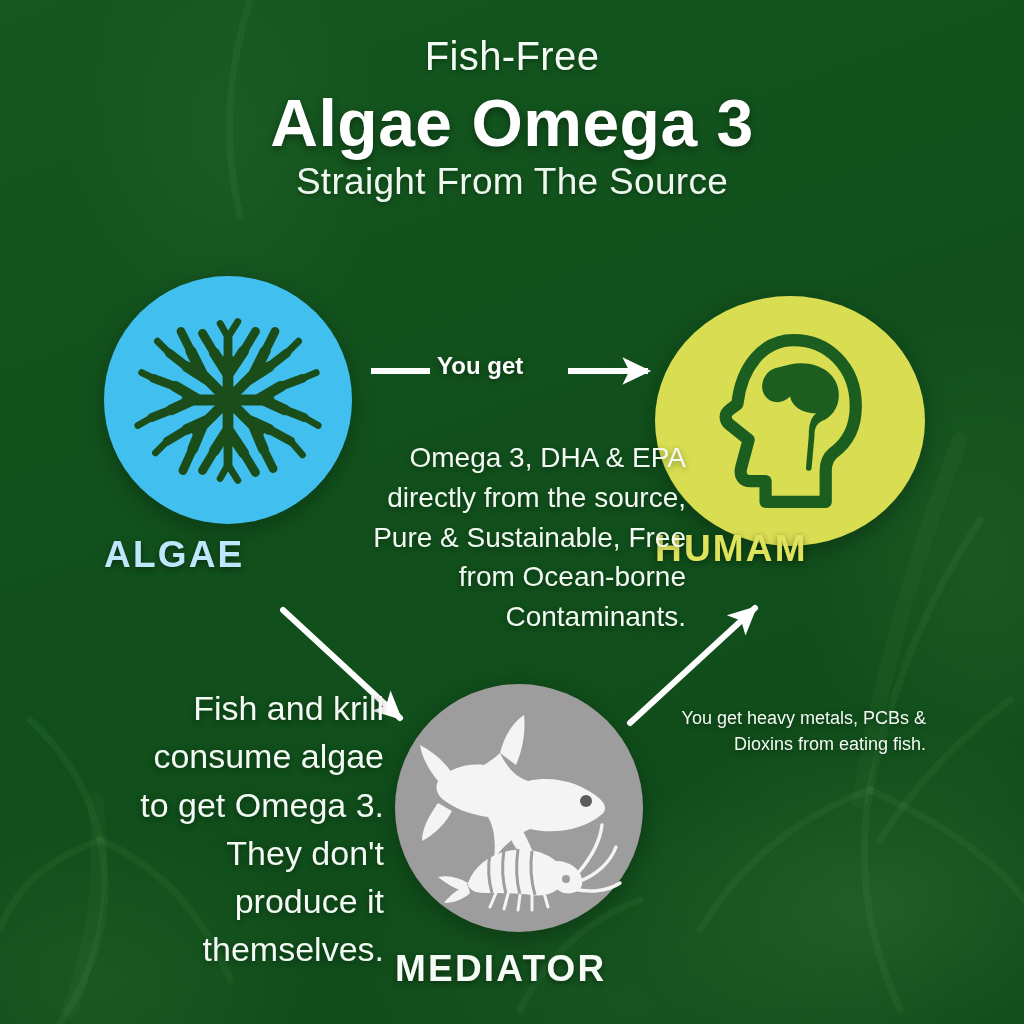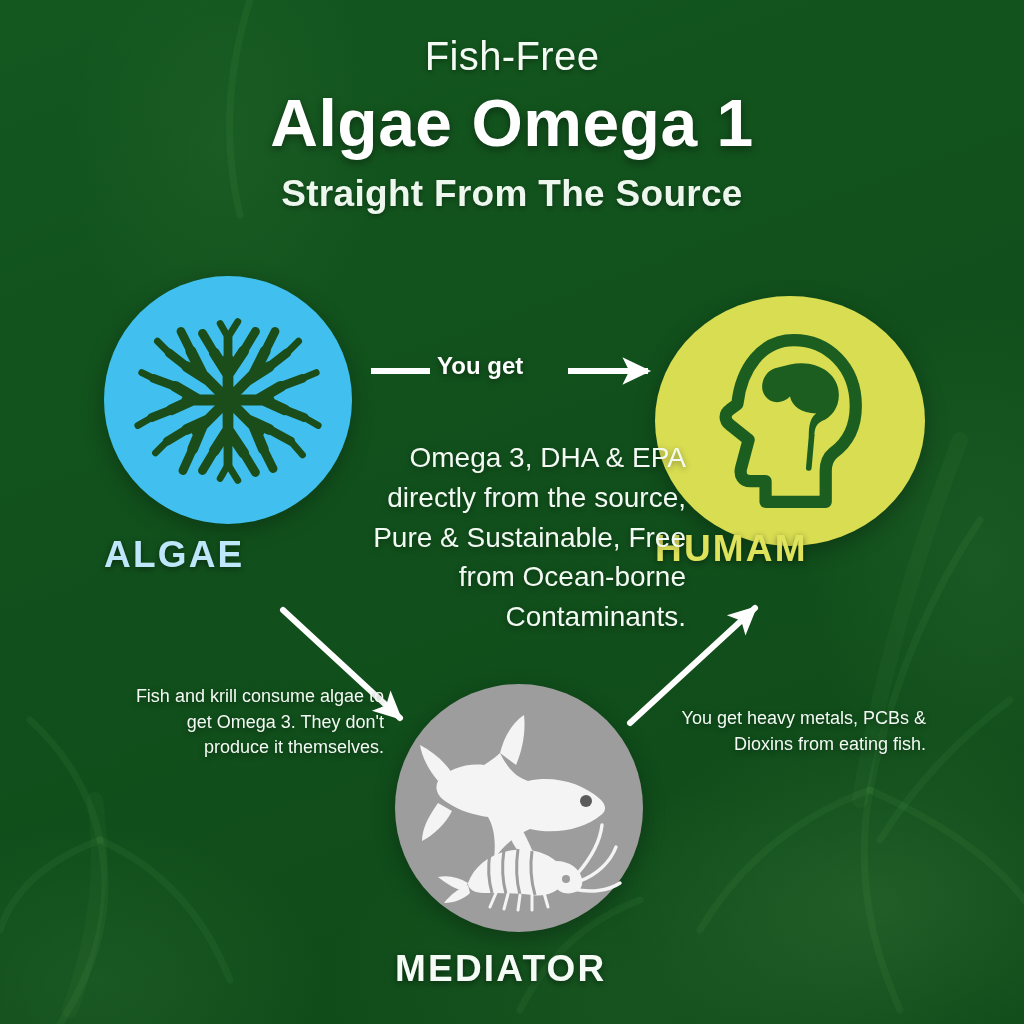--- a/index.html
+++ b/index.html
@@ -34,23 +34,22 @@
   .kicker {
     font-size:40px; color:#f4fbf4; letter-spacing:.4px;
     text-shadow:0 2px 5px rgba(0,0,0,.35);
   }
   .title {
     font-size:66px; font-weight:bold; color:#ffffff;
     letter-spacing:.5px; margin-top:6px;
     text-shadow:0 3px 8px rgba(0,0,0,.40);
   }
   .subtitle {
-    font-size:37px; color:#eef7ee; margin-top:12px; letter-spacing:.3px;
+    font-size:37px; color:#eef7ee; letter-spacing:.3px;
     text-shadow:0 2px 5px rgba(0,0,0,.33);
-    font-weight:bold;
   }
 
   
   .node { position:absolute; }
   .circle {
     border-radius:50%;
     display:flex; align-items:center; justify-content:center;
     box-shadow:0 6px 22px rgba(0,0,0,.28);
   }
   .node-label {
@@ -78,21 +77,21 @@
     text-shadow:0 2px 6px rgba(0,0,0,.4);
   }
   #label-you-get { left:437px; top:352px; font-size:24px; }
 
   
   .copy {
     position:absolute; color:#f3faf3; text-align:right;
     line-height:1.42; text-shadow:0 2px 6px rgba(0,0,0,.38);
   }
   #copy-center { left:366px; top:438px; width:320px; font-size:28px; }
-  #copy-left   { left:132px; top:684px; width:252px; font-size:18px; }
+  #copy-left   { left:132px; top:684px; width:252px; font-size:34px; }
   #copy-right  { left:664px; top:706px; width:262px; font-size:18px; }
 </style>
 </head>
 <body>
 
 <div id="infographic">
 
   <div class="bg-texture"></div>
   <svg class="bg-veins" viewBox="0 0 1024 1024">
     <g fill="none" stroke="#6fb864" stroke-opacity=".17" stroke-width="7" stroke-linecap="round">
@@ -107,21 +106,21 @@
       <path d="M520 1010 Q560 930 640 900"></path>
     </g>
     <g fill="none" stroke="#7cc270" stroke-opacity=".10" stroke-width="16" stroke-linecap="round">
       <path d="M960 440 Q890 620 860 800"></path>
       <path d="M70 1010 Q110 900 95 800"></path>
     </g>
   </svg>
 
   <div class="header">
     <div class="kicker">Fish-Free</div>
-    <div class="title">Algae Omega 1</div>
+    <div class="title">Algae Omega 3</div>
     <div class="subtitle">Straight From The Source</div>
   </div>
 
   <svg class="arrow-layer" viewBox="0 0 1024 1024">
     <defs>
       <marker id="ah" viewBox="0 0 10 10" refX="8.6" refY="5" markerWidth="5.2" markerHeight="5.2" orient="auto-start-reverse">
         <path d="M0.4 0.6 L9.6 5 L0.4 9.4 L2.6 5 Z" fill="#ffffff"></path>
       </marker>
     </defs>
 

